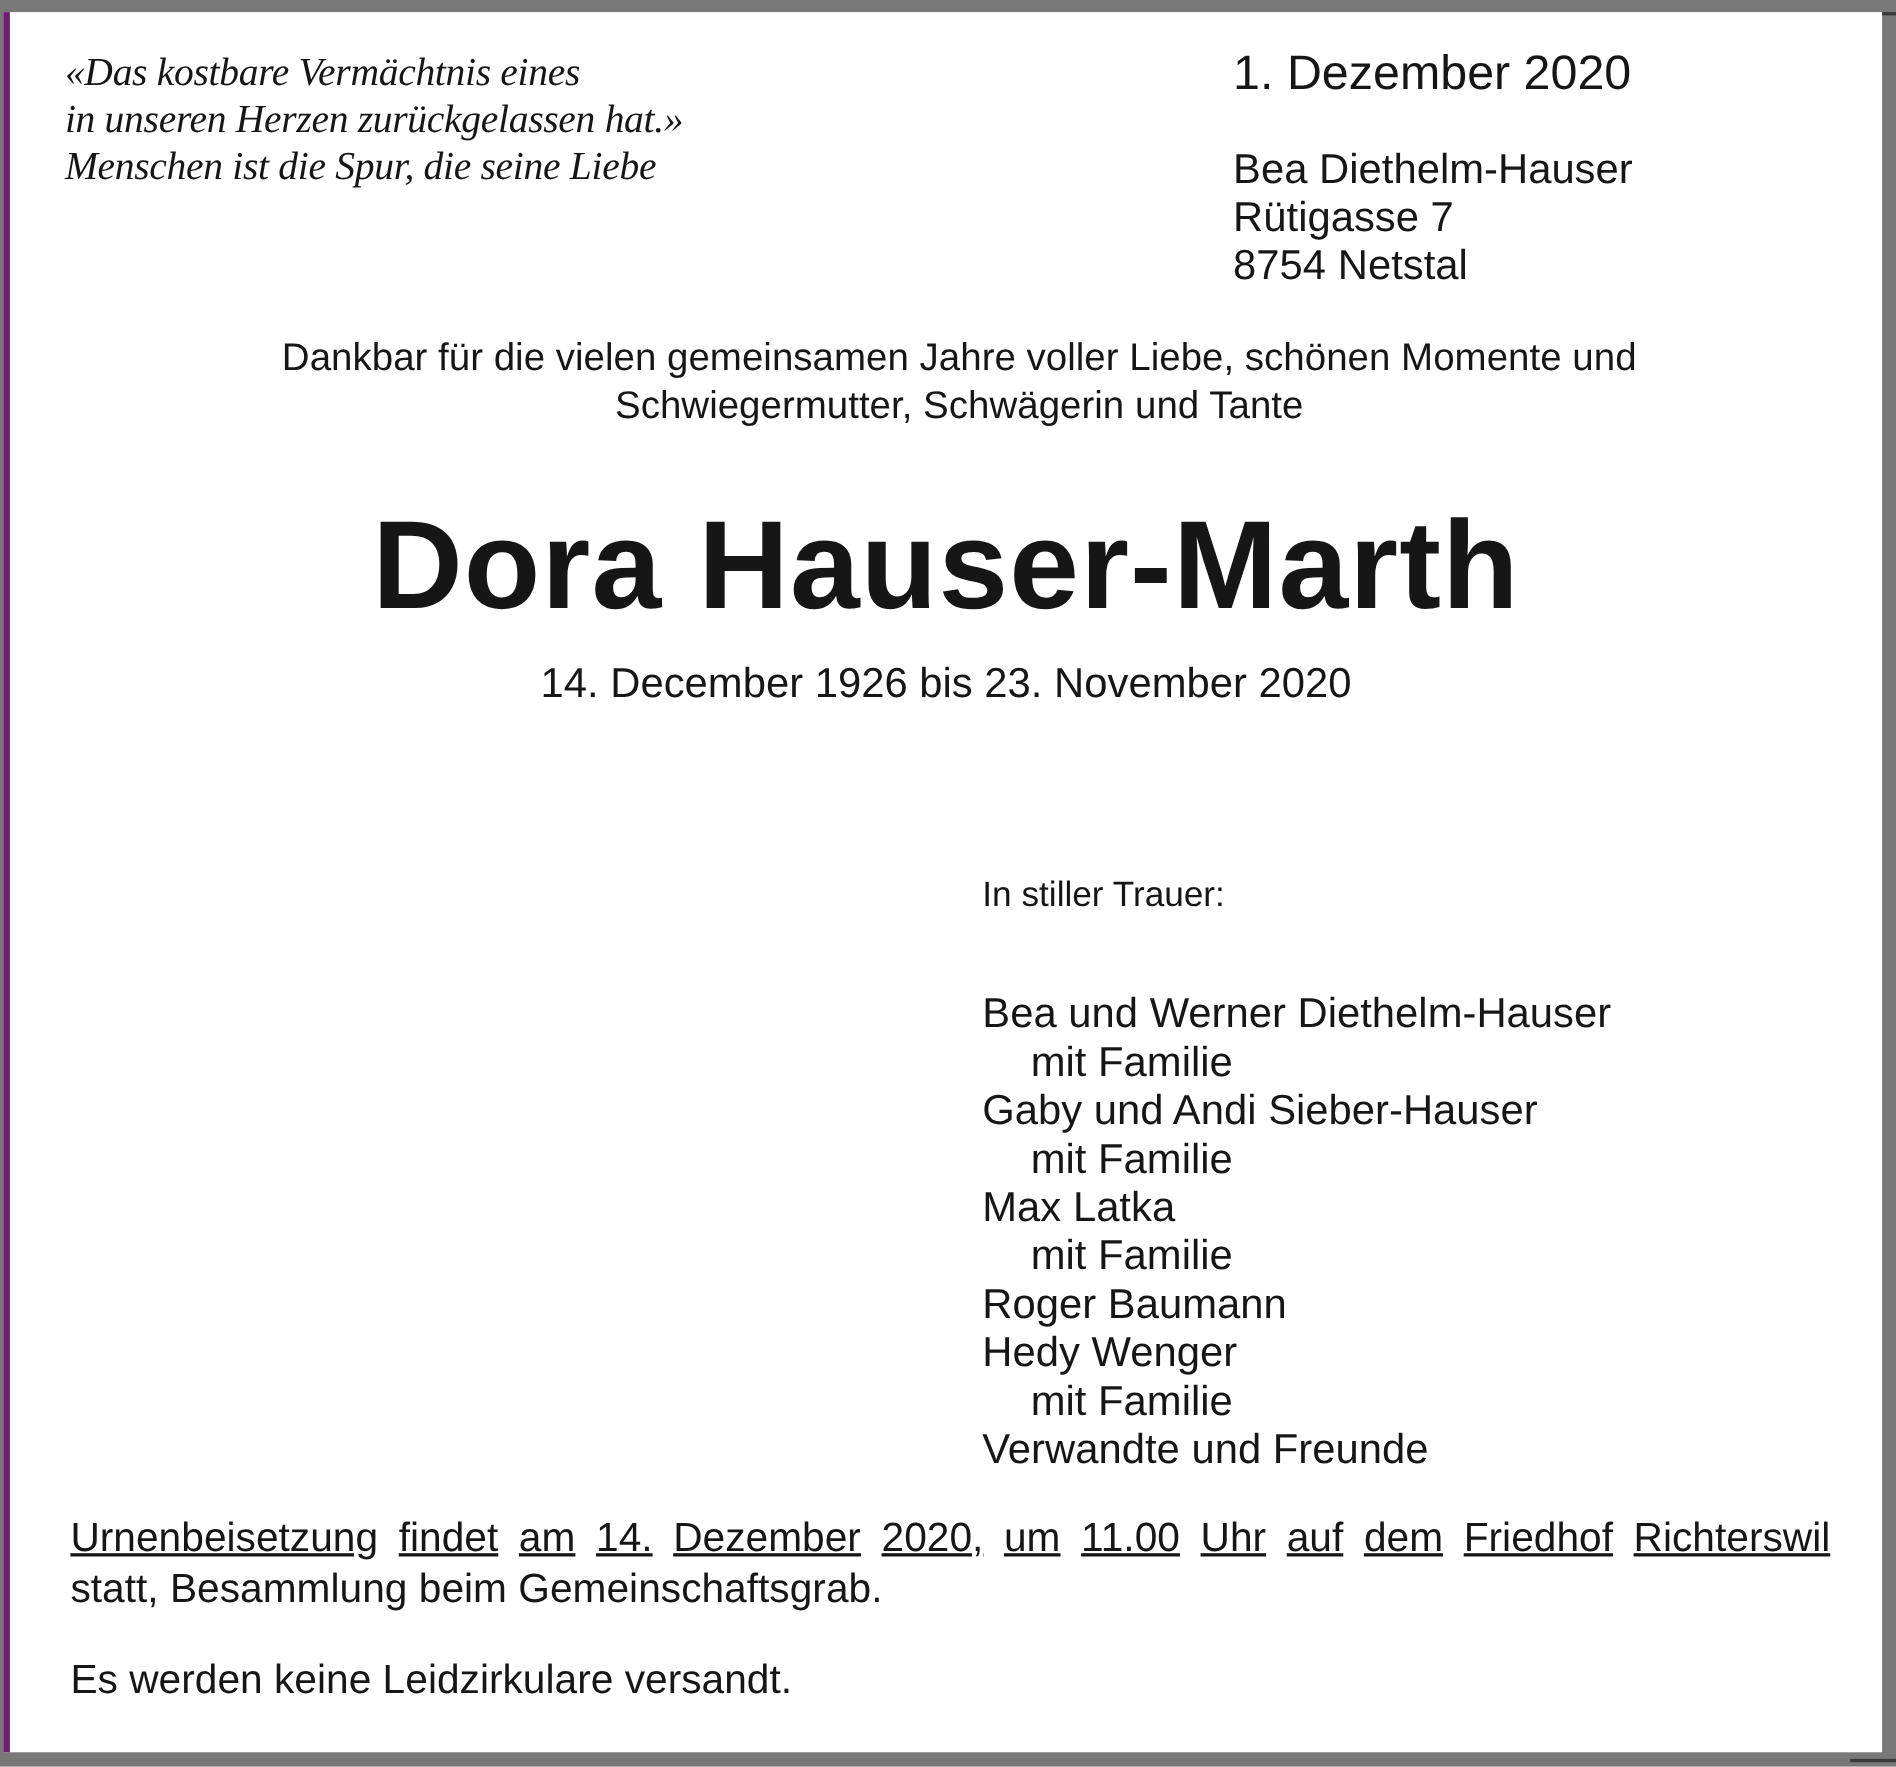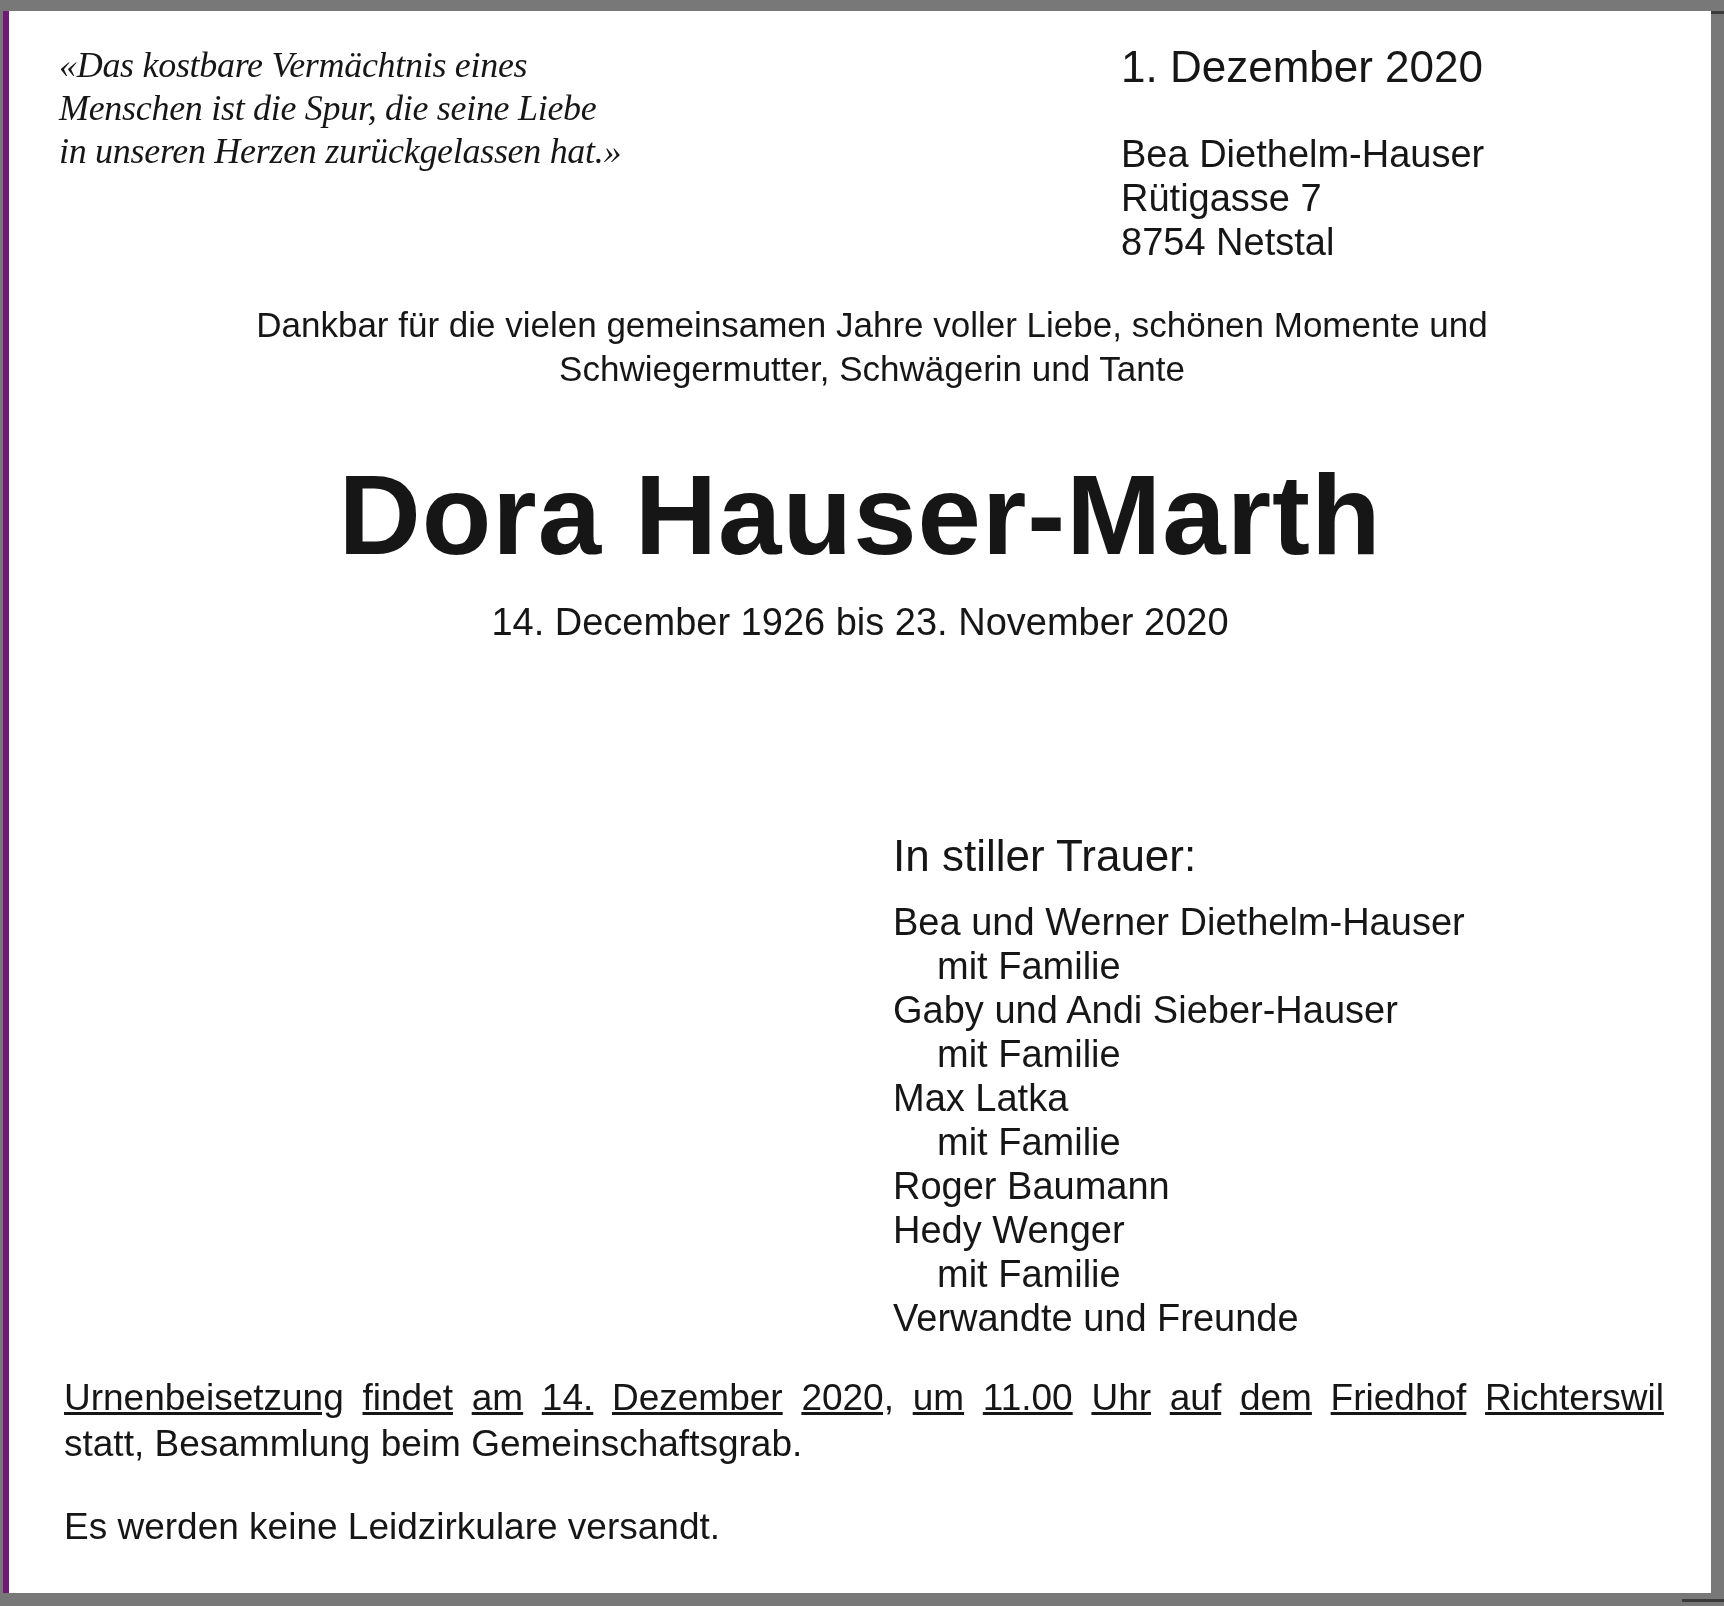--- a/index.html
+++ b/index.html
@@ -65,22 +65,22 @@
     left: 0; top: 589px; width: 100%;
     text-align: center;
     font-size: 38px; line-height: 44px;
   }
   .message {
     left: 55px; top: 676px;
     font-size: 37px; line-height: 44px;
     white-space: nowrap;
   }
   .trauer {
-    left: 884px; top: 823px;
-    font-size: 44px; line-height: 44px;
+    left: 884px; top: 780px;
+    font-size: 32px; line-height: 44px;
     white-space: nowrap;
   }
   .mourners {
     left: 884px; top: 889px;
     font-size: 38px; line-height: 44px;
     white-space: nowrap;
   }
   .mourners .indent { padding-left: 44px; }
   .funeral {
     left: 55px; top: 1364px; width: 1600px;
@@ -100,22 +100,22 @@
     white-space: nowrap;
   }
 </style>
 </head>
 <body>
 
 <div class="page">
 
   <div class="quote">
       <div class="line">«Das kostbare Vermächtnis eines</div>
+      <div class="line">in unseren Herzen zurückgelassen hat.»</div>
       <div class="line">Menschen ist die Spur, die seine Liebe</div>
-      <div class="line">in unseren Herzen zurückgelassen hat.»</div>
     </div>
 
   <div class="notice-date">1. Dezember 2020</div>
 
   <div class="address">
       <div class="line">Bea Diethelm-Hauser</div>
       <div class="line">Rütigasse 7</div>
       <div class="line">8754 Netstal</div>
     </div>
 

